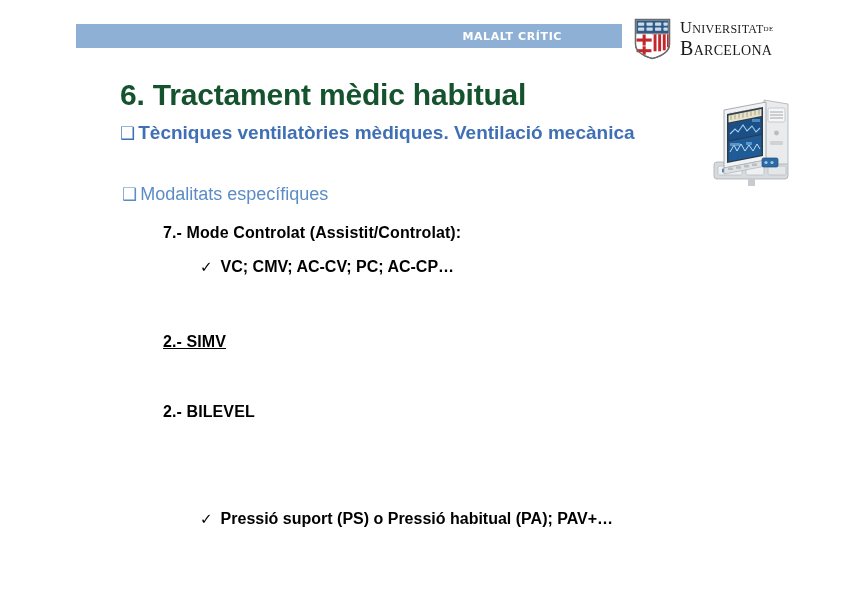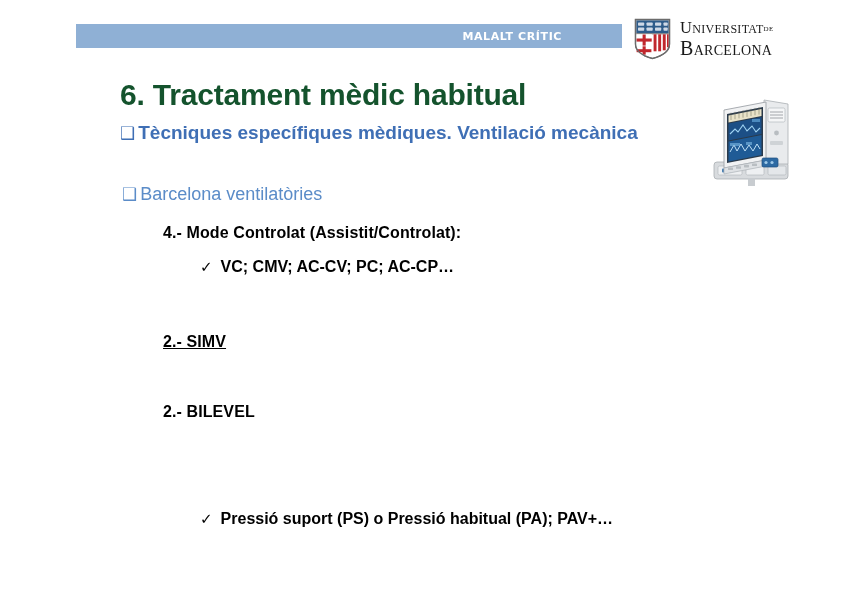--- a/index.html
+++ b/index.html
@@ -208,29 +208,29 @@
     <span id="ub-line2">Barcelona</span>
   </div>
 </div>
 
 <h1 id="slide-title">6. Tractament mèdic habitual</h1>
 
 <div id="body-content">
 
   <div class="bullet-l1" style="left:120px; top:122px;">
     <span class="sq">❑</span>
-    <span>Tècniques específiques mèdiques. Ventilació mecànica</span>
+    <span>Tècniques ventilatòries mèdiques. Ventilació mecànica</span>
   </div>
 
   <div class="bullet-l1 light" style="left:122px; top:184px;">
     <span class="sq">❑</span>
-    <span>Barcelona ventilatòries</span>
-  </div>
-
-  <div class="num-item" style="left:163px; top:224px;">4.- Mode Controlat  (Assistit/Controlat):</div>
+    <span>Modalitats específiques</span>
+  </div>
+
+  <div class="num-item" style="left:163px; top:224px;">7.- Mode Controlat  (Assistit/Controlat):</div>
 
   <div class="check-item" style="left:200px; top:258px;">
     <span class="chk">✓</span>
     <span>VC; CMV; AC-CV; PC; AC-CP…</span>
   </div>
 
   <div class="num-item" style="left:163px; top:333px;text-decoration:underline;">2.- SIMV</div>
 
   <div class="num-item" style="left:163px; top:403px;">2.- BILEVEL</div>
 

